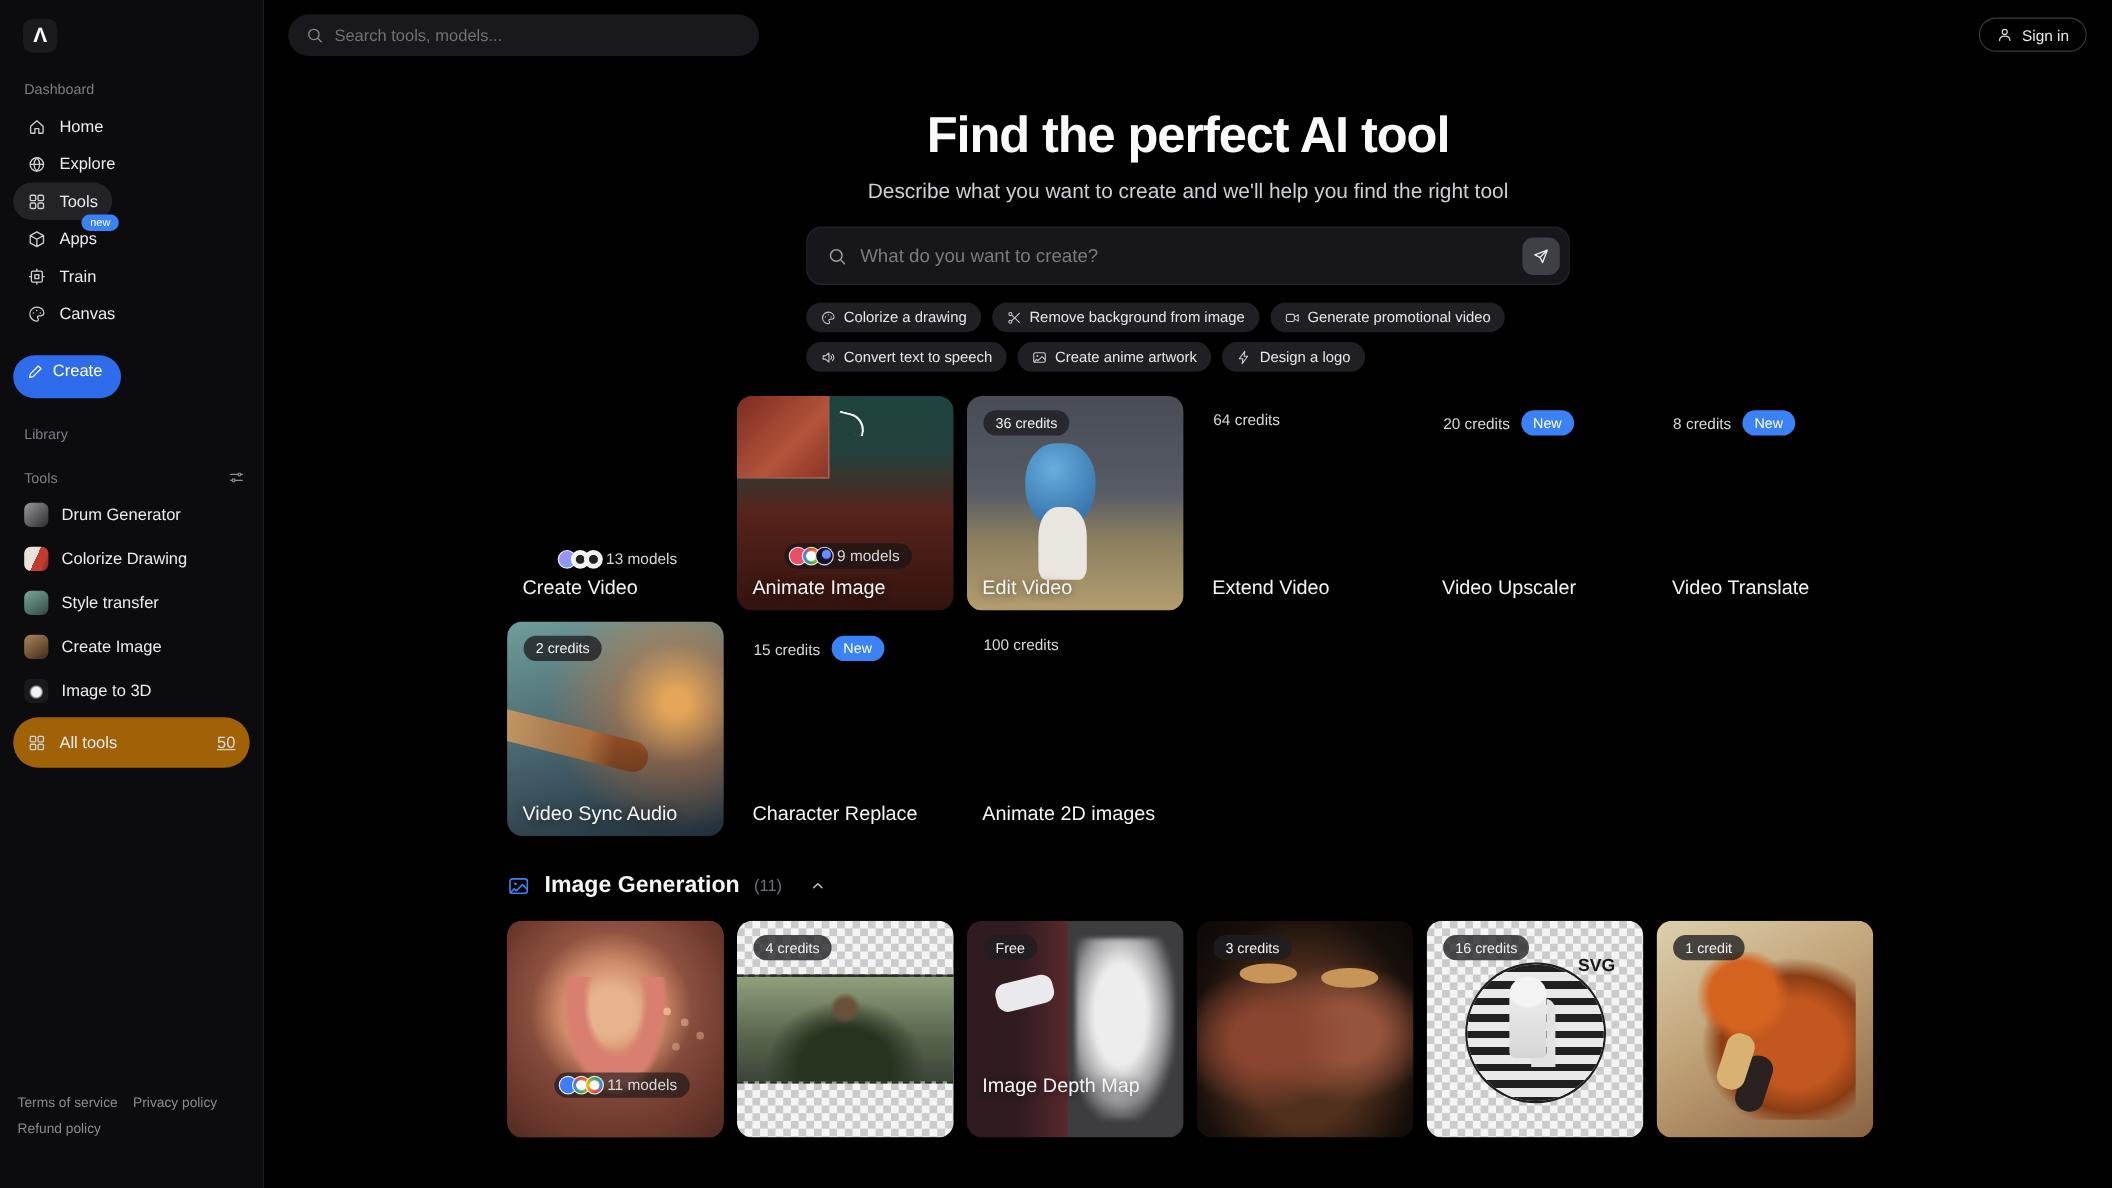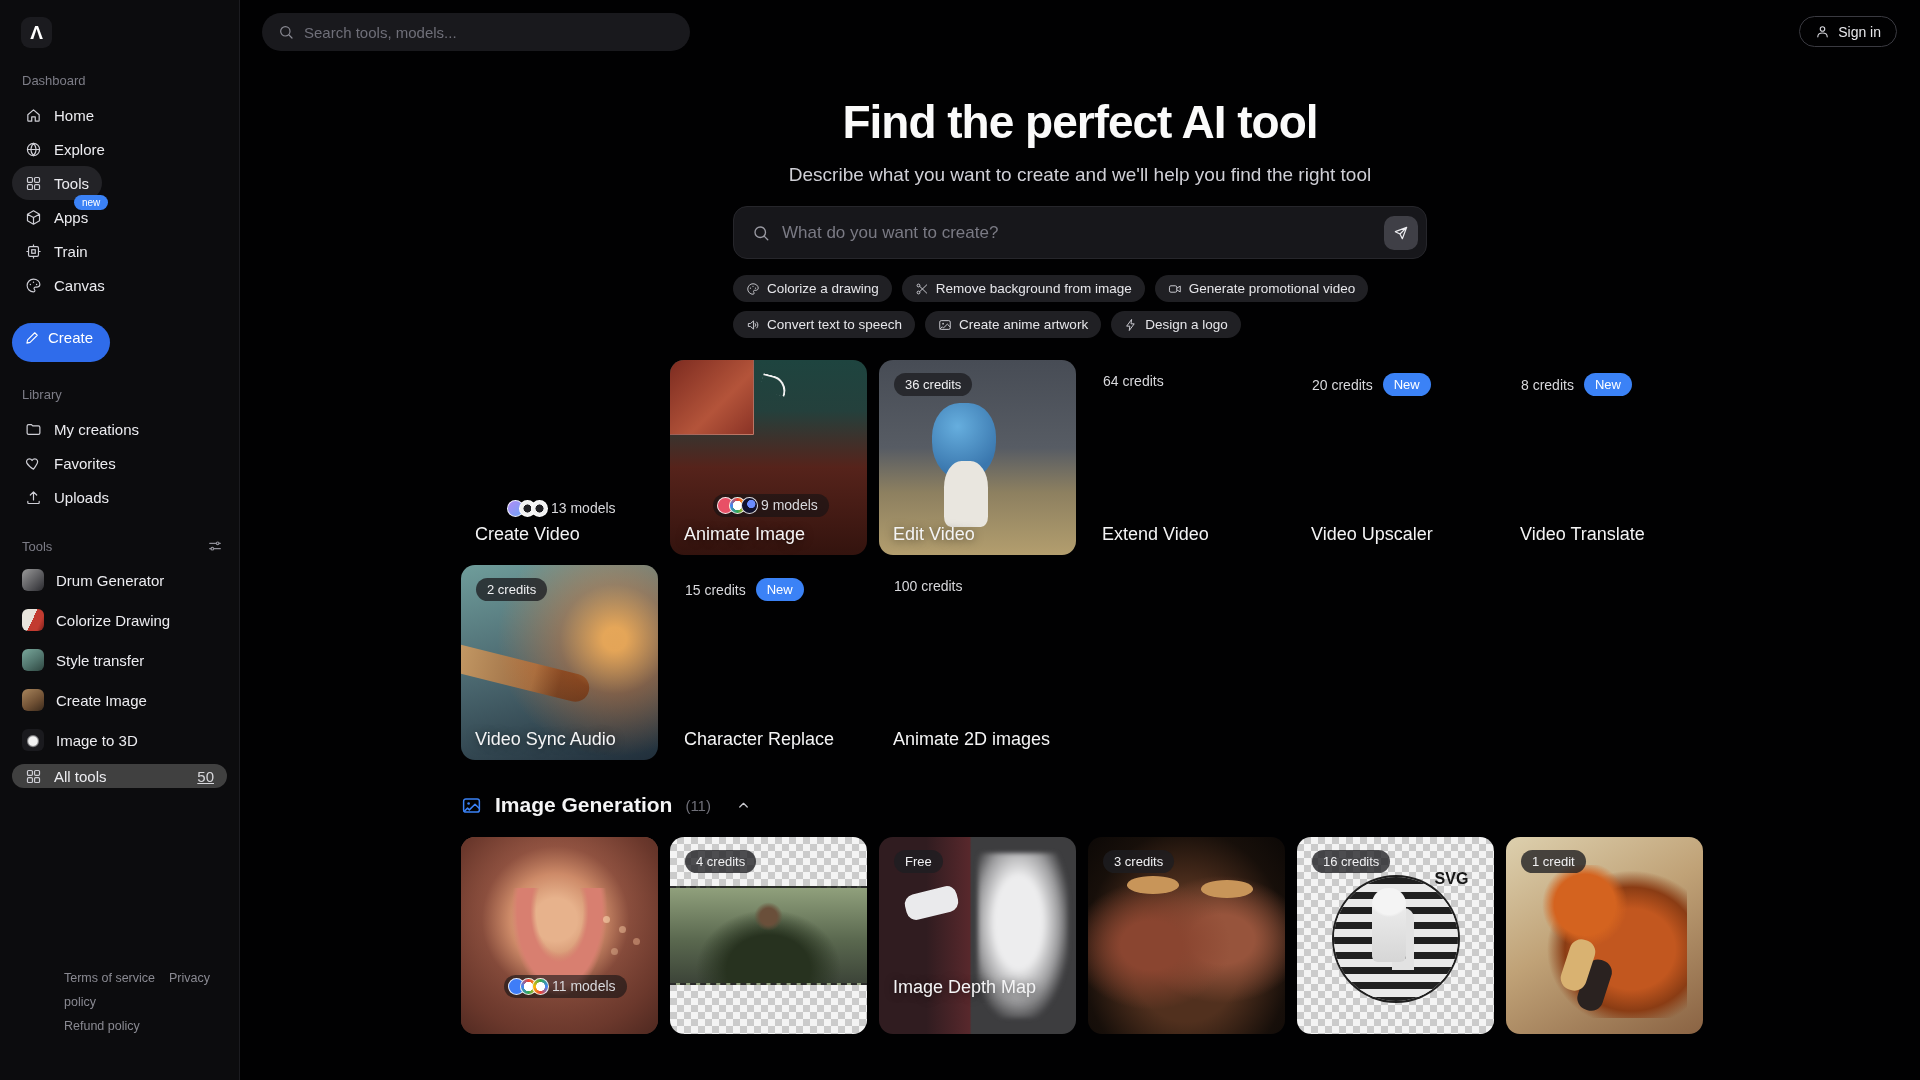--- a/index.html
+++ b/index.html
@@ -7,37 +7,37 @@
   body { background:#010102; font-family:"Liberation Sans", sans-serif; color:#f4f4f5; }
   .page { display:flex; width:1920px; height:1080px; }
 
   
   .sidebar { position:relative; width:240px; height:1080px; background:#0c0c0e; border-right:1px solid #1c1c20; padding:17px 12px 0 12px; flex:0 0 240px; }
   .logo { width:31px; height:31px; margin-left:9px; background:#1b1b1f; border-radius:9px; display:flex; align-items:center; justify-content:center; font-size:19px; font-weight:700; color:#fff; }
   .side-label { font-size:13px; color:#7d7d87; margin:25px 0 10px 10px; }
   .nav-item { position:relative; display:flex; align-items:center; gap:12px; height:34px; padding:0 13px; border-radius:999px; font-size:15px; color:#ececf0; cursor:pointer; width:fit-content; }
   .nav-item.full { width:100%; }
   .nav-item.active { background:#232327; }
-  .nav-item.selected { background:#404040; width:100%; height:24px; margin-top:4px; }
+  .nav-item.selected { background:#a16207; width:100%; height:46px; margin-top:4px; }
   .nav-item .ic { width:17px; height:17px; color:#cfcfd6; flex:0 0 17px; display:flex; }
   .ic svg { width:100%; height:100%; }
   .badge-new { position:absolute; left:62px; top:-5px; background:#3b82f6; color:#fff; font-size:10px; padding:2px 8px; border-radius:999px; }
   .create-btn { display:flex; align-items:center; gap:8px; width:fit-content; margin:21px 0 0 0; background:#2f6ceb; color:#fff; border:none; font-size:15px; padding:6px 17px 16px 13px; border-radius:999px; cursor:pointer; font-family:inherit; }
   .create-btn .ic{ width:15px; height:15px; color:#fff; }
   .tools-head { display:flex; align-items:center; justify-content:space-between; margin:24px 4px 6px 10px; }
   .tools-head .side-label { margin:0; }
   .tools-head .ic { width:16px; height:16px; color:#8d8d96; cursor:pointer; }
   .tool-item { display:flex; align-items:center; gap:12px; height:40px; padding:0 10px; font-size:15px; color:#ececf0; cursor:pointer; border-radius:10px; }
   .tthumb { width:22px; height:22px; border-radius:6px; flex:0 0 22px; }
   .tt-drum { background:linear-gradient(135deg,#9a9a9a,#4c4c50 70%,#2a2a2e); }
   .tt-colorize { background:linear-gradient(115deg,#e8e4dc 0 48%,#c23b30 48% 75%,#7a1f1a); }
   .tt-style { background:linear-gradient(145deg,#79a79b,#51756d 55%,#2e4640); }
   .tt-createimg { background:linear-gradient(145deg,#a8855c,#6e4f33 60%,#3a2a1c); }
   .tt-3d { background:radial-gradient(circle at 50% 55%, #f2f2f2 0 26%, #1a1a1e 40%); background-color:#17171a; }
-  .side-foot { position:absolute; left:16px; bottom:42px; font-size:12.5px; color:#8a8a92; line-height:24px;margin-left:48px; }
+  .side-foot { position:absolute; left:16px; bottom:42px; font-size:12.5px; color:#8a8a92; line-height:24px; }
   .side-foot a { color:#8a8a92; text-decoration:none; margin-right:14px; cursor:pointer; }
 
   
   .main { position:relative; flex:1; height:1080px; overflow:hidden; background:#010102; }
   .topbar { position:absolute; top:0; left:0; right:0; height:64px; z-index:5; }
   .top-search { position:absolute; left:22px; top:13px; width:428px; height:38px; background:#19191d; border-radius:999px; display:flex; align-items:center; padding:0 16px; gap:10px; }
   .top-search .ic { width:16px; height:16px; color:#8a8a93; flex:0 0 16px; }
   .top-search input { flex:1; background:transparent; border:none; outline:none; color:#e4e4e7; font-size:15px; font-family:inherit; }
   .top-search input::placeholder { color:#6f6f79; }
   .signin { position:absolute; right:23px; top:16px; height:31px; display:flex; align-items:center; gap:8px; padding:0 15px; border:1px solid #3a3a41; border-radius:999px; background:transparent; color:#e8e8ec; font-size:14px; cursor:pointer; font-family:inherit; }
@@ -276,46 +276,20 @@
     </nav>
 
     <button class="create-btn">
       <span class="ic"><svg viewBox="0 0 24 24">
             <use href="#i-pen"></use>
           </svg></span>
       <span>Create</span>
     </button>
 
     <div class="side-label">Library</div>
-    <nav>
-      <div class="nav-item full">
-        <span class="ic">
-            <svg viewBox="0 0 24 24">
-              <use href="#i-folder"></use>
-            </svg>
-          </span>
-        <span>My creations</span>
-      </div>
-      <div class="nav-item full">
-        <span class="ic">
-            <svg viewBox="0 0 24 24">
-              <use href="#i-heart"></use>
-            </svg>
-          </span>
-        <span>Favorites</span>
-      </div>
-      <div class="nav-item full">
-        <span class="ic">
-            <svg viewBox="0 0 24 24">
-              <use href="#i-upload"></use>
-            </svg>
-          </span>
-        <span>Uploads</span>
-      </div>
-    </nav>
 
     <div class="tools-head">
       <div class="side-label">Tools</div>
       <span class="ic"><svg viewBox="0 0 24 24">
             <use href="#i-sliders"></use>
           </svg></span>
     </div>
     <nav>
       <div class="tool-item">
         <span class="tthumb tt-drum"></span>

